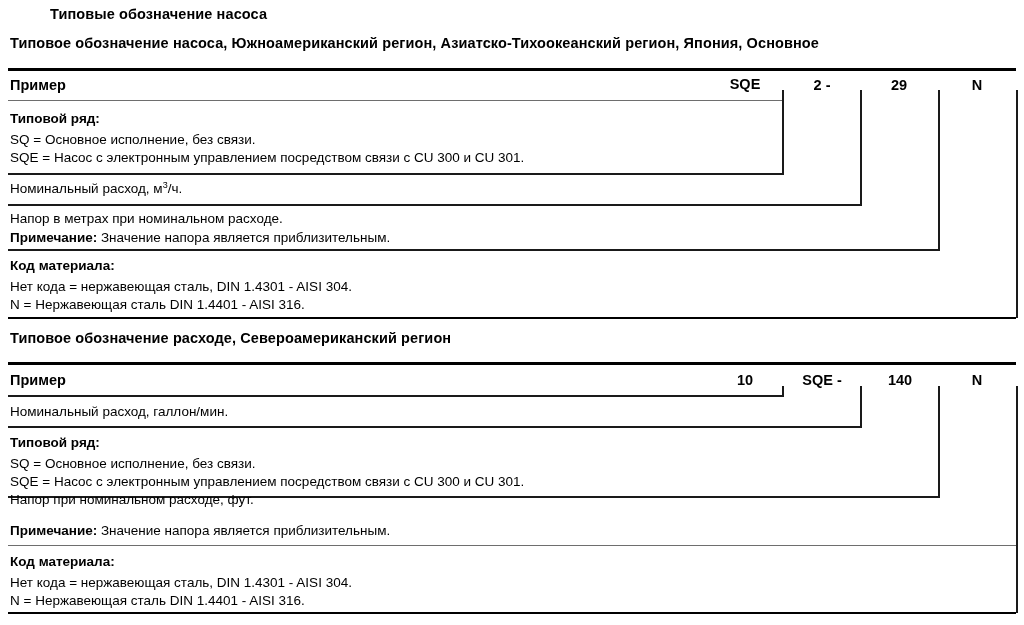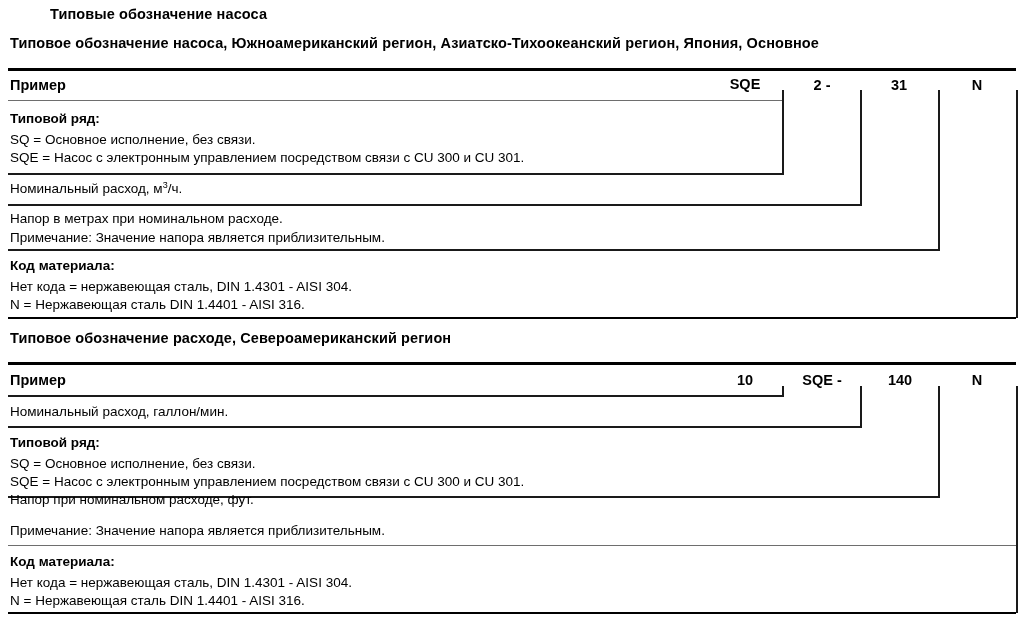--- a/index.html
+++ b/index.html
@@ -83,21 +83,21 @@
 
   
   .row-text {
     position: absolute;
     left: 10px;
     font-size: 13.5px;
     font-weight: normal;
     white-space: nowrap;
     line-height: 18px;
   }
-  .row-text b { font-weight: normal; }
+  .row-text b { font-weight: bold; }
   .row-head {
     position: absolute;
     left: 10px;
     font-size: 13.5px;
     font-weight: bold;
     white-space: nowrap;
     line-height: 18px;
   }
   sup {
     font-size: 9px;
@@ -125,21 +125,21 @@
 
   <div class="doc-title">Типовые обозначение насоса</div>
 
   <div class="section-title" id="section-title-1">Типовое обозначение насоса, Южноамериканский регион, Азиатско-Тихоокеанский регион, Япония, Основное</div>
 
   <div class="rule-thick" style="top:68px;"></div>
 
   <div class="example-label" style="top:77px;">Пример</div>
   <div class="code-cell" style="left:745px; top:76px;">SQE</div>
   <div class="code-cell" style="left:822px; top:77px;">2 -</div>
-  <div class="code-cell" style="left:899px; top:77px;">31</div>
+  <div class="code-cell" style="left:899px; top:77px;">29</div>
   <div class="code-cell" style="left:977px; top:77px;">N</div>
 
   <div class="rule-thin" style="top:100px; width:775px;"></div>
 
   <div class="row-head" style="top:110px;">Типовой ряд:</div>
   <div class="row-text" style="top:131px;">SQ = Основное исполнение, без связи.</div>
   <div class="row-text" style="top:149px;">SQE = Насос с электронным управлением посредством связи с CU 300 и CU 301.</div>
 
   <div class="vline" style="left:782px; top:90px; height:83px;"></div>
   <div class="hline" style="top:173px; width:776px;"></div>

